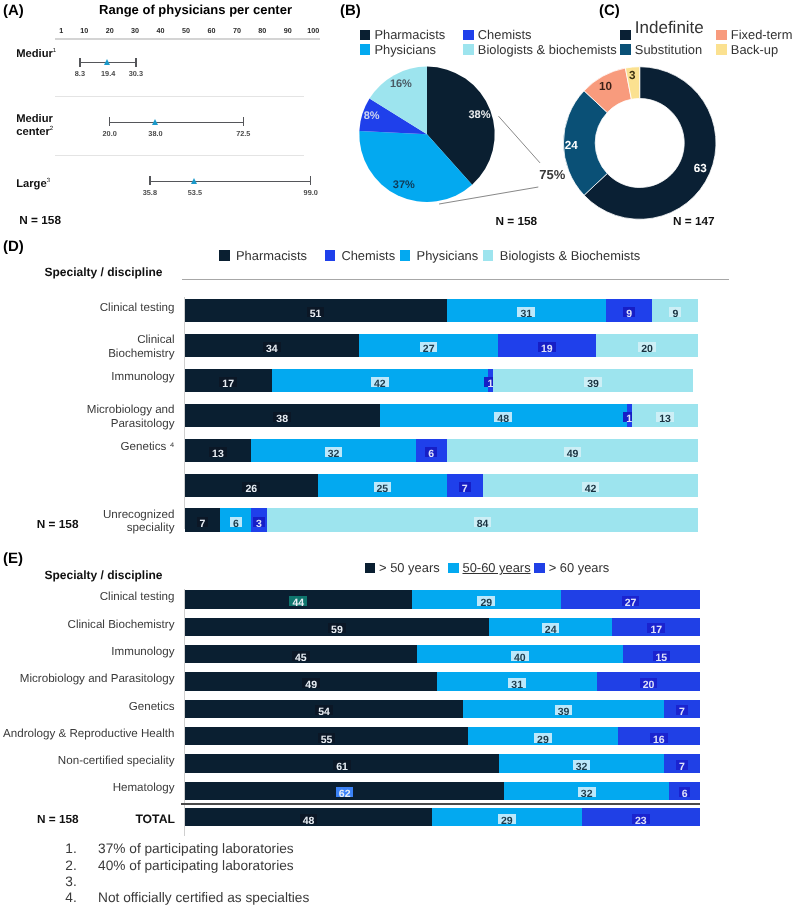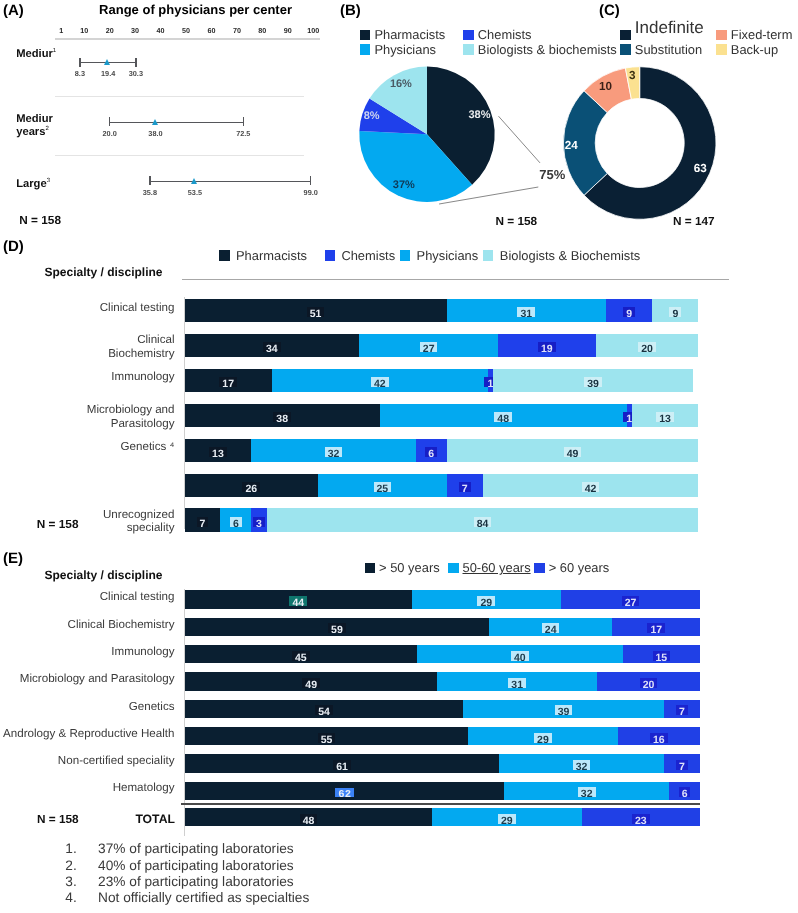--- a/index.html
+++ b/index.html
@@ -45,21 +45,21 @@
         <div class="abs axisline" style="left:55.3px;top:38.2px;width:265.2px;"></div>
         <div class="abs rowlabel" style="left:16.2px;top:47.5px;white-space:nowrap;"><span>Mediur</span><sup>1</sup></div>
         <div class="abs" style="left:79.8785px;top:62.2px;width:55.98999999999998px;height:1.2px;background:#55565a;"></div>
         <div class="abs" style="left:79.27850000000001px;top:57.6px;width:1.3px;height:9.2px;background:#55565a;"></div>
         <div class="abs" style="left:135.2685px;top:57.6px;width:1.3px;height:9.2px;background:#55565a;"></div>
         <div class="abs" style="left:104.22799999999998px;top:59.300000000000004px;width:0;height:0;border-left:3.9px solid transparent;border-right:3.9px solid transparent;border-bottom:6.4px solid #1b9acb;"></div>
         <div class="abs valtick" style="left:63.8785px;top:69.2px;width:32px;">8.3</div>
         <div class="abs valtick" style="left:92.12799999999999px;top:69.2px;width:32px;">19.4</div>
         <div class="abs valtick" style="left:119.86849999999998px;top:69.2px;width:32px;">30.3</div>
         <div class="abs rowlabel" style="left:16.2px;top:112.5px;white-space:nowrap;"><span>Mediur</span></div>
-        <div class="abs rowlabel" style="left:16.2px;top:125.8px;white-space:nowrap;"><span>years</span><sup>2</sup></div>
+        <div class="abs rowlabel" style="left:16.2px;top:125.8px;white-space:nowrap;"><span>center</span><sup>2</sup></div>
         <div class="abs" style="left:109.655px;top:121.5px;width:133.61249999999998px;height:1.2px;background:#55565a;"></div>
         <div class="abs" style="left:109.055px;top:116.9px;width:1.3px;height:9.2px;background:#55565a;"></div>
         <div class="abs" style="left:242.6675px;top:116.9px;width:1.3px;height:9.2px;background:#55565a;"></div>
         <div class="abs" style="left:151.56499999999997px;top:118.6px;width:0;height:0;border-left:3.9px solid transparent;border-right:3.9px solid transparent;border-bottom:6.4px solid #1b9acb;"></div>
         <div class="abs valtick" style="left:93.655px;top:128.5px;width:32px;">20.0</div>
         <div class="abs valtick" style="left:139.46499999999997px;top:128.5px;width:32px;">38.0</div>
         <div class="abs valtick" style="left:227.26749999999998px;top:128.5px;width:32px;">72.5</div>
         <div class="abs rowlabel" style="left:16.2px;top:177.5px;white-space:nowrap;"><span>Large</span><sup>3</sup></div>
         <div class="abs" style="left:149.86599999999999px;top:180.5px;width:160.844px;height:1.2px;background:#55565a;"></div>
         <div class="abs" style="left:149.266px;top:175.9px;width:1.3px;height:9.2px;background:#55565a;"></div>
@@ -276,21 +276,21 @@
         <div class="abs" style="left:638.8000000000001px;top:181.59999999999997px;width:40px;height:13px;text-align:center;overflow:hidden;"><span class="barlab" style="position:static;display:inline-block;color:#dfe2fa;background:#1a23cf;padding:0 3px;line-height:14px;height:14px;">16</span></div>
         <div class="abs catlabel" style="left:-10px;top:207.09999999999997px;width:184.5px;line-height:12.5px;white-space:nowrap;">Non-certified speciality</div>
         <div class="abs" style="left:185px;top:206.2px;width:314.15px;height:18.4px;background:#0a1f31;"></div>
         <div class="abs" style="left:322.075px;top:208.89999999999998px;width:40px;height:13px;text-align:center;overflow:hidden;"><span class="barlab" style="position:static;display:inline-block;color:#e8eef4;background:#0b1726;padding:0 3px;line-height:14px;height:14px;">61</span></div>
         <div class="abs" style="left:499.15px;top:206.2px;width:164.8px;height:18.4px;background:#03a9f0;"></div>
         <div class="abs" style="left:561.55px;top:208.89999999999998px;width:40px;height:13px;text-align:center;overflow:hidden;"><span class="barlab" style="position:static;display:inline-block;color:#1c3a4a;background:#bce8fb;padding:0 3px;line-height:14px;height:14px;">32</span></div>
         <div class="abs" style="left:663.95px;top:206.2px;width:36.050000000000004px;height:18.4px;background:#2040e6;"></div>
         <div class="abs" style="left:661.975px;top:208.89999999999998px;width:40px;height:13px;text-align:center;overflow:hidden;"><span class="barlab" style="position:static;display:inline-block;color:#dfe2fa;background:#1a23cf;padding:0 3px;line-height:14px;height:14px;">7</span></div>
         <div class="abs catlabel" style="left:-10px;top:234.39999999999995px;width:184.5px;line-height:12.5px;white-space:nowrap;">Hematology</div>
         <div class="abs" style="left:185px;top:233.49999999999997px;width:319.3px;height:18.4px;background:#0a1f31;"></div>
-        <div class="abs" style="left:324.65px;top:236.19999999999996px;width:40px;height:13px;text-align:center;overflow:hidden;"><span class="barlab" style="position:static;display:inline-block;color:#e8eef4;background:#3b82f6;padding:0 3px;line-height:14px;height:14px;font-family:Liberation Mono, monospace;">62</span></div>
+        <div class="abs" style="left:324.65px;top:236.19999999999996px;width:40px;height:13px;text-align:center;overflow:hidden;"><span class="barlab" style="position:static;display:inline-block;color:#e8eef4;background:#3b82f6;padding:0 3px;line-height:14px;height:14px;">62</span></div>
         <div class="abs" style="left:504.3px;top:233.49999999999997px;width:164.8px;height:18.4px;background:#03a9f0;"></div>
         <div class="abs" style="left:566.7px;top:236.19999999999996px;width:40px;height:13px;text-align:center;overflow:hidden;"><span class="barlab" style="position:static;display:inline-block;color:#1c3a4a;background:#bce8fb;padding:0 3px;line-height:14px;height:14px;">32</span></div>
         <div class="abs" style="left:669.1px;top:233.49999999999997px;width:30.9px;height:18.4px;background:#2040e6;"></div>
         <div class="abs" style="left:664.5500000000001px;top:236.19999999999996px;width:40px;height:13px;text-align:center;overflow:hidden;"><span class="barlab" style="position:static;display:inline-block;color:#dfe2fa;background:#1a23cf;padding:0 3px;line-height:14px;height:14px;">6</span></div>
         <div class="abs catlabel" style="left:-10px;top:264.69999999999993px;width:184.9px;line-height:12.5px;white-space:nowrap;font-weight:bold;color:#111;font-size:12.2px;">TOTAL</div>
         <div class="abs" style="left:185px;top:259.79999999999995px;width:247.2px;height:18.4px;background:#0a1f31;"></div>
         <div class="abs" style="left:288.6px;top:262.49999999999994px;width:40px;height:13px;text-align:center;overflow:hidden;"><span class="barlab" style="position:static;display:inline-block;color:#e8eef4;background:#0b1726;padding:0 3px;line-height:14px;height:14px;">48</span></div>
         <div class="abs" style="left:432.2px;top:259.79999999999995px;width:149.35px;height:18.4px;background:#03a9f0;"></div>
         <div class="abs" style="left:486.875px;top:262.49999999999994px;width:40px;height:13px;text-align:center;overflow:hidden;"><span class="barlab" style="position:static;display:inline-block;color:#1c3a4a;background:#bce8fb;padding:0 3px;line-height:14px;height:14px;">29</span></div>
         <div class="abs" style="left:581.55px;top:259.79999999999995px;width:118.45px;height:18.4px;background:#2040e6;"></div>
@@ -300,18 +300,17 @@
         <div class="abs nlabel" style="left:37px;top:264px;">N = 158</div>
       </div>
   </div>
 
   <div class="abs" id="foot" style="left:0;top:838px;width:798px;height:75px;">
       <div class="footnum" style="left:65.3px;top:3.2999999999999545px;">1.</div>
       <div class="foottxt" style="left:98.1px;top:3.2999999999999545px;">37% of participating laboratories</div>
       <div class="footnum" style="left:65.3px;top:19.599999999999955px;">2.</div>
       <div class="foottxt" style="left:98.1px;top:19.599999999999955px;">40% of participating laboratories</div>
       <div class="footnum" style="left:65.3px;top:35.899999999999956px;">3.</div>
-      <div class="foottxt" style="left:98.1px;top:35.899999999999956px;">23% of participating laboratories</div>
       <div class="footnum" style="left:65.3px;top:52.19999999999996px;">4.</div>
       <div class="foottxt" style="left:98.1px;top:52.19999999999996px;">Not officially certified as specialties</div>
     </div>
 
 </div>
 
 </body></html>

